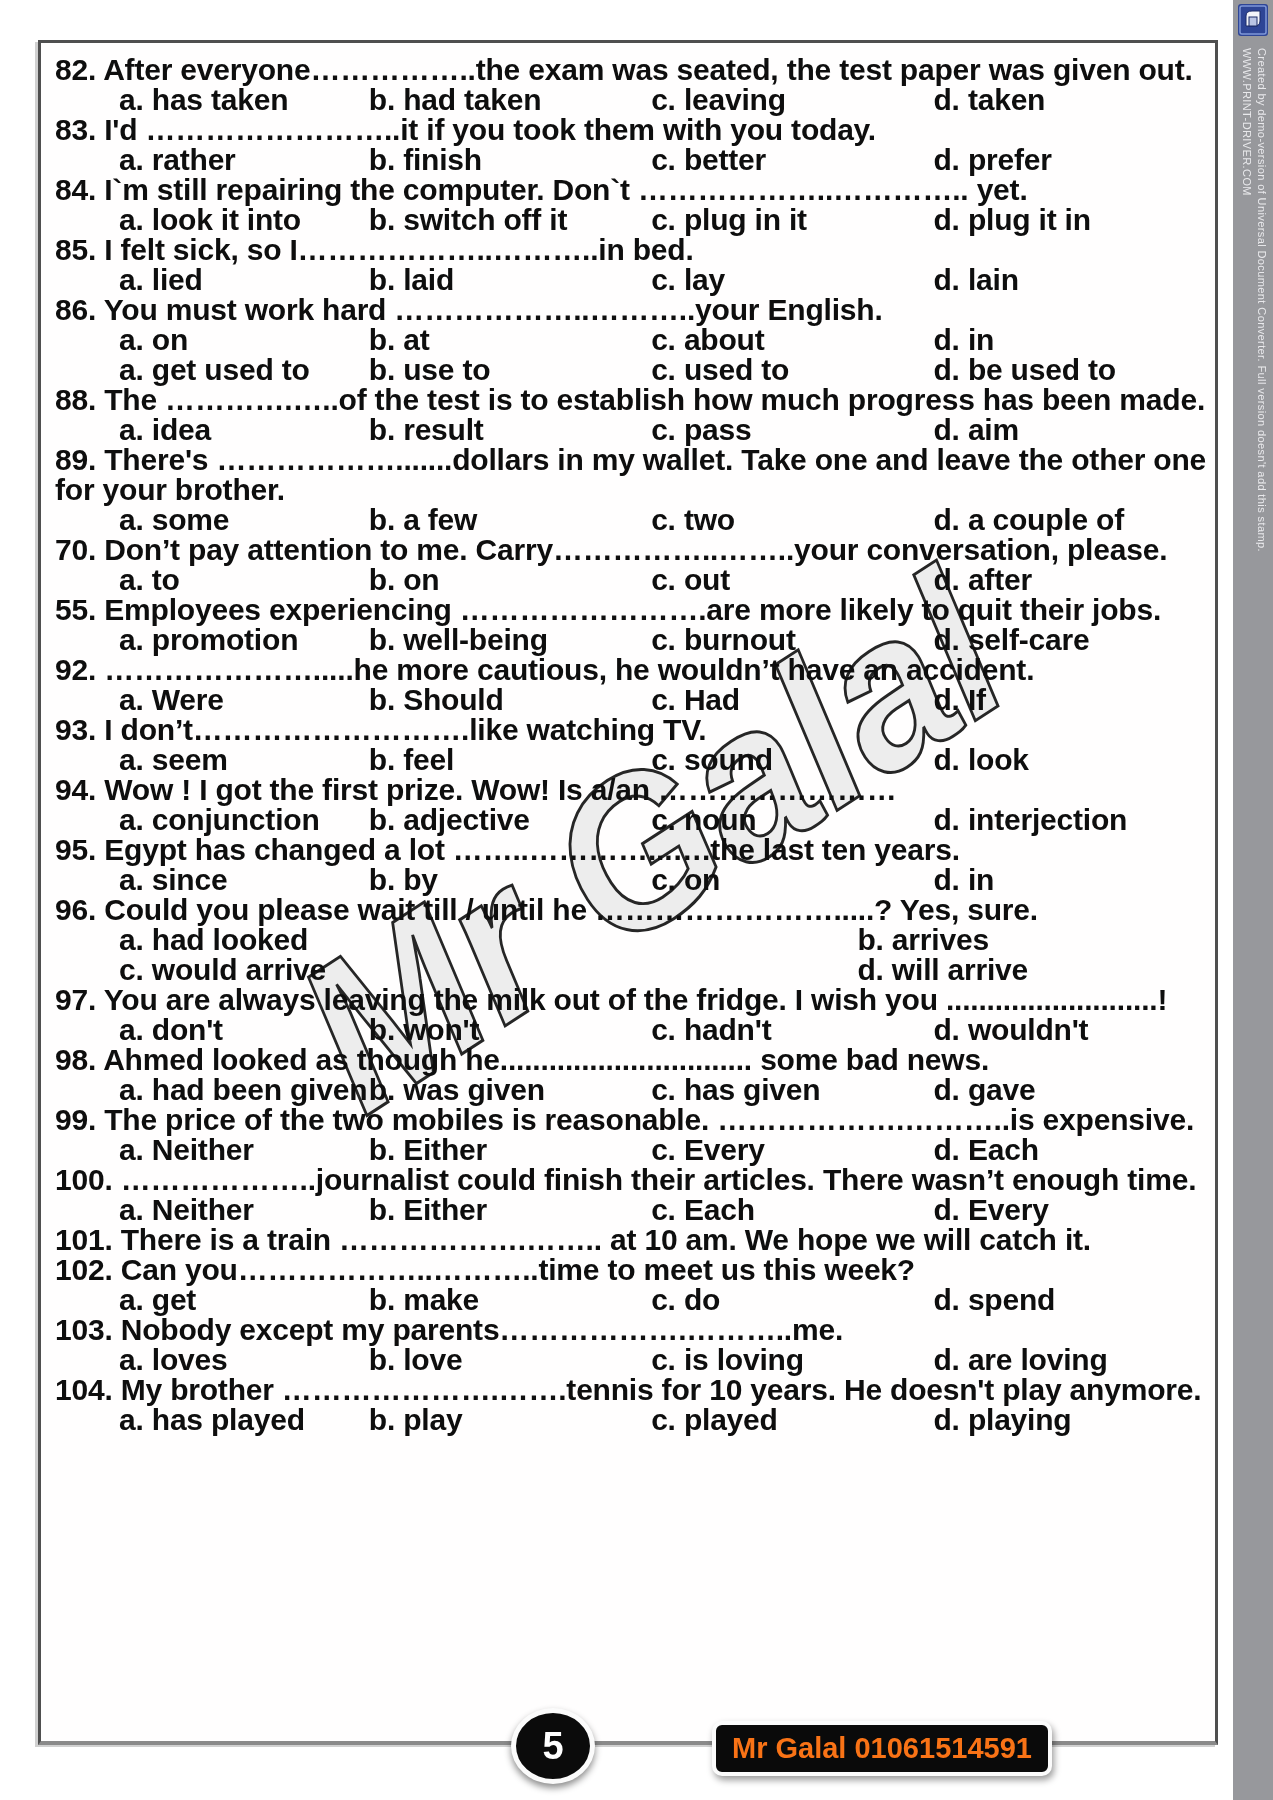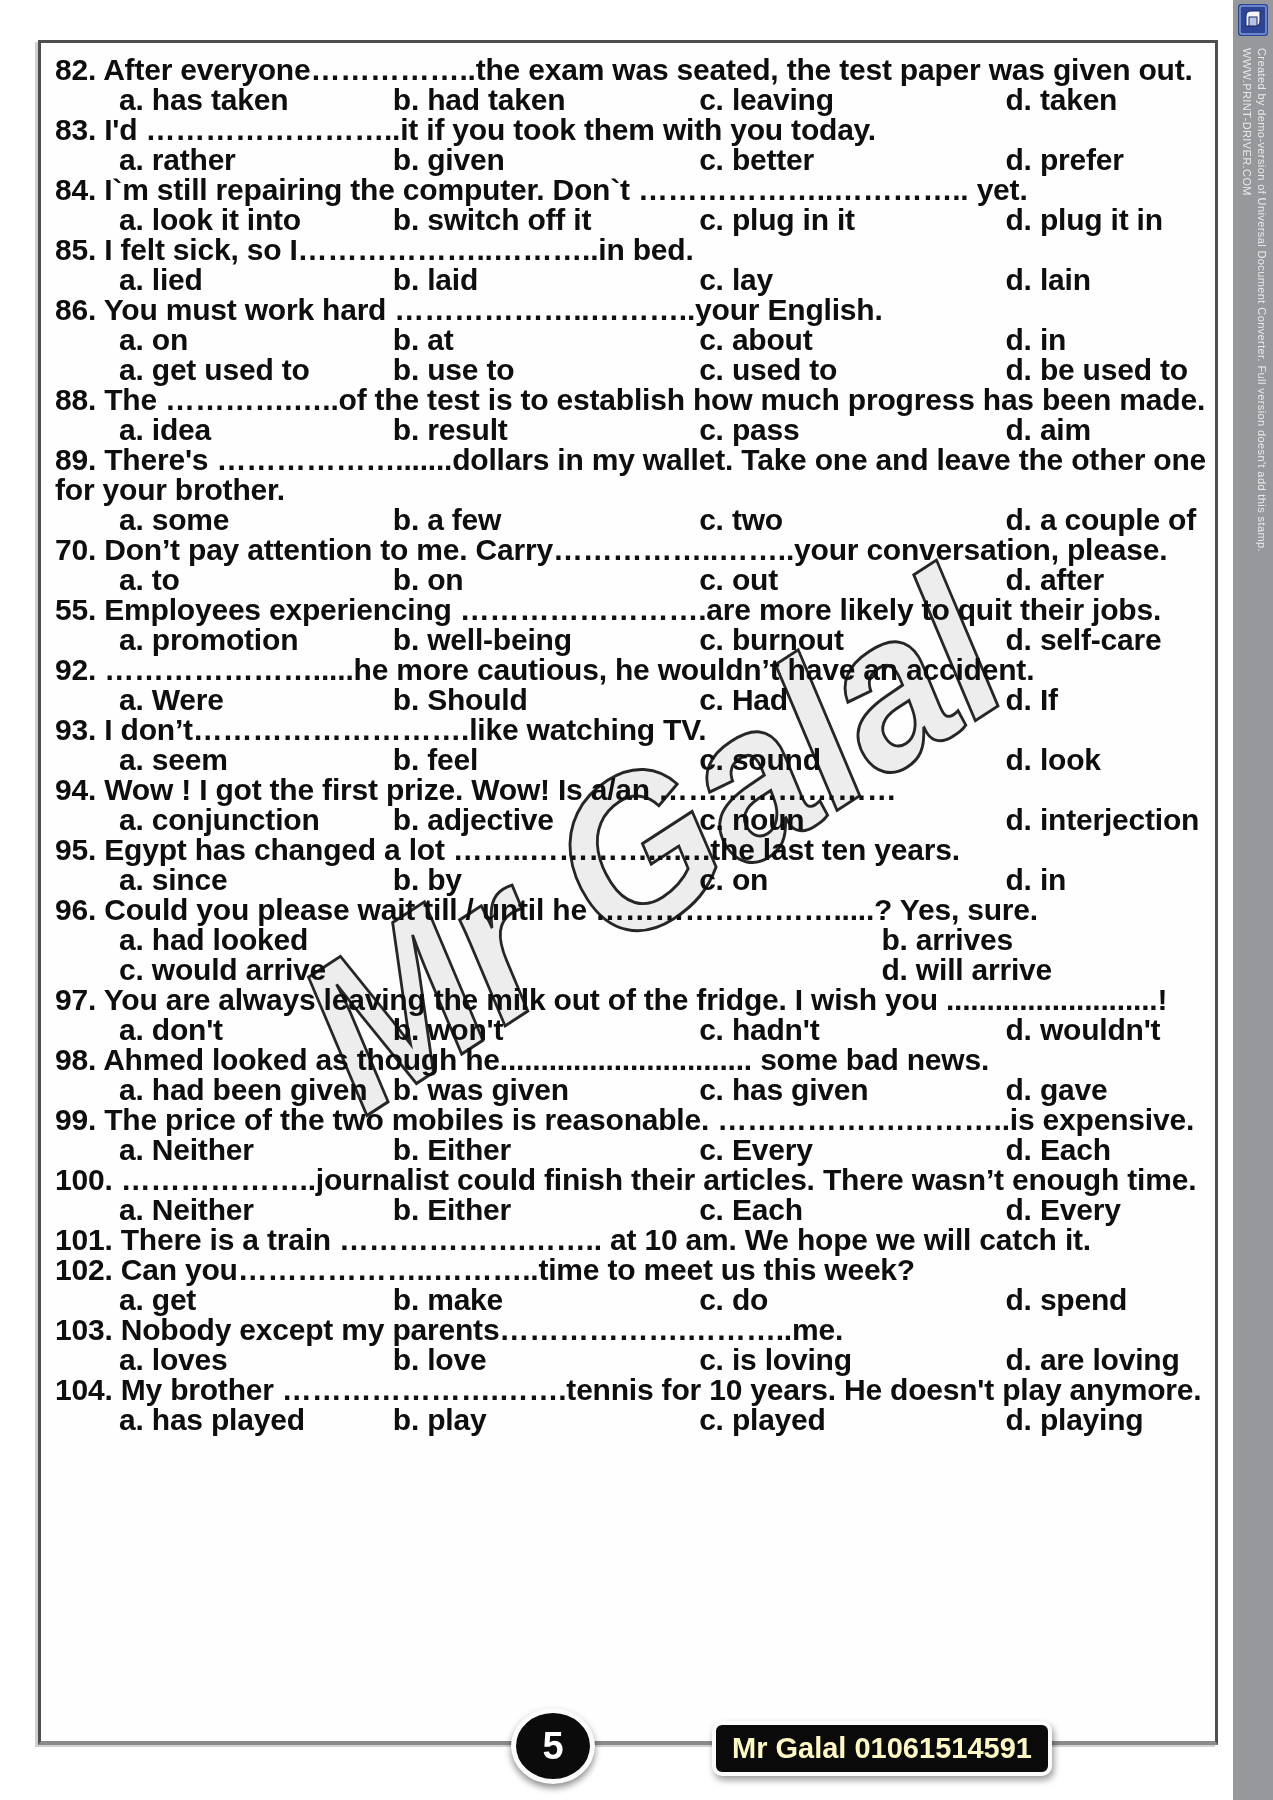--- a/index.html
+++ b/index.html
@@ -20,21 +20,20 @@
     position:relative;z-index:2;
     padding:12px 10px 0 14px;
     color:#0e0e0e;font-weight:bold;font-size:30px;line-height:30px;
     letter-spacing:-0.2px;
   }
   .stem{white-space:nowrap;}
   .opts{
     display:grid;
     grid-template-columns:23% 26% 26% 25%;
     padding-left:64px;
-    gap:24px;
   }
   .opts.pair{grid-template-columns:68% 32%;}
   .opt{white-space:nowrap;}
   
   .watermark{
     position:absolute;left:610px;top:800px;z-index:1;
     transform:translate(-50%,-50%) rotate(-33deg) scaleX(.92);
     font-style:italic;font-weight:bold;font-size:215px;white-space:nowrap;
     color:rgba(235,235,235,0.88);
     -webkit-text-stroke:3px #262626;
@@ -47,21 +46,21 @@
     background:#0b0b0b;border:5px solid #fbfbfb;box-sizing:border-box;
     box-shadow:0 4px 7px rgba(0,0,0,.45);
     display:flex;align-items:center;justify-content:center;
     color:#ffffff;font-size:38px;font-weight:bold;
   }
   .teacher-box{
     position:absolute;left:712px;top:1721px;z-index:6;
     background:#0a0a0a;border:4px solid #fbfbfb;border-radius:10px;
     box-shadow:2px 4px 7px rgba(0,0,0,.4);
     padding:7px 16px;white-space:nowrap;
-    color:#fef9c3;font-size:29px;font-weight:bold;
+    color:#f97316;font-size:29px;font-weight:bold;
   }
   
   .strip{
     position:absolute;right:0;top:0;width:40px;height:1800px;
     background:#97989c;z-index:4;
   }
   .udc-icon{position:absolute;top:4px;left:5px;}
   .strip-text{
     position:absolute;top:48px;right:5px;
     writing-mode:vertical-rl;
@@ -81,21 +80,21 @@
           <div class="opt">a. has taken</div>
           <div class="opt">b. had taken</div>
           <div class="opt">c. leaving</div>
           <div class="opt">d. taken</div>
         </div>
       </div>
       <div>
         <div class="stem">83. I'd ……………………..it if you took them with you today.</div>
         <div class="opts">
           <div class="opt">a. rather</div>
-          <div class="opt">b. given</div>
+          <div class="opt">b. finish</div>
           <div class="opt">c. better</div>
           <div class="opt">d. prefer</div>
         </div>
       </div>
       <div>
         <div class="stem">84. I`m still repairing the computer. Don`t ………………..………….. yet.</div>
         <div class="opts">
           <div class="opt">a. look it into</div>
           <div class="opt">b. switch off it</div>
           <div class="opt">c. plug in it</div>

